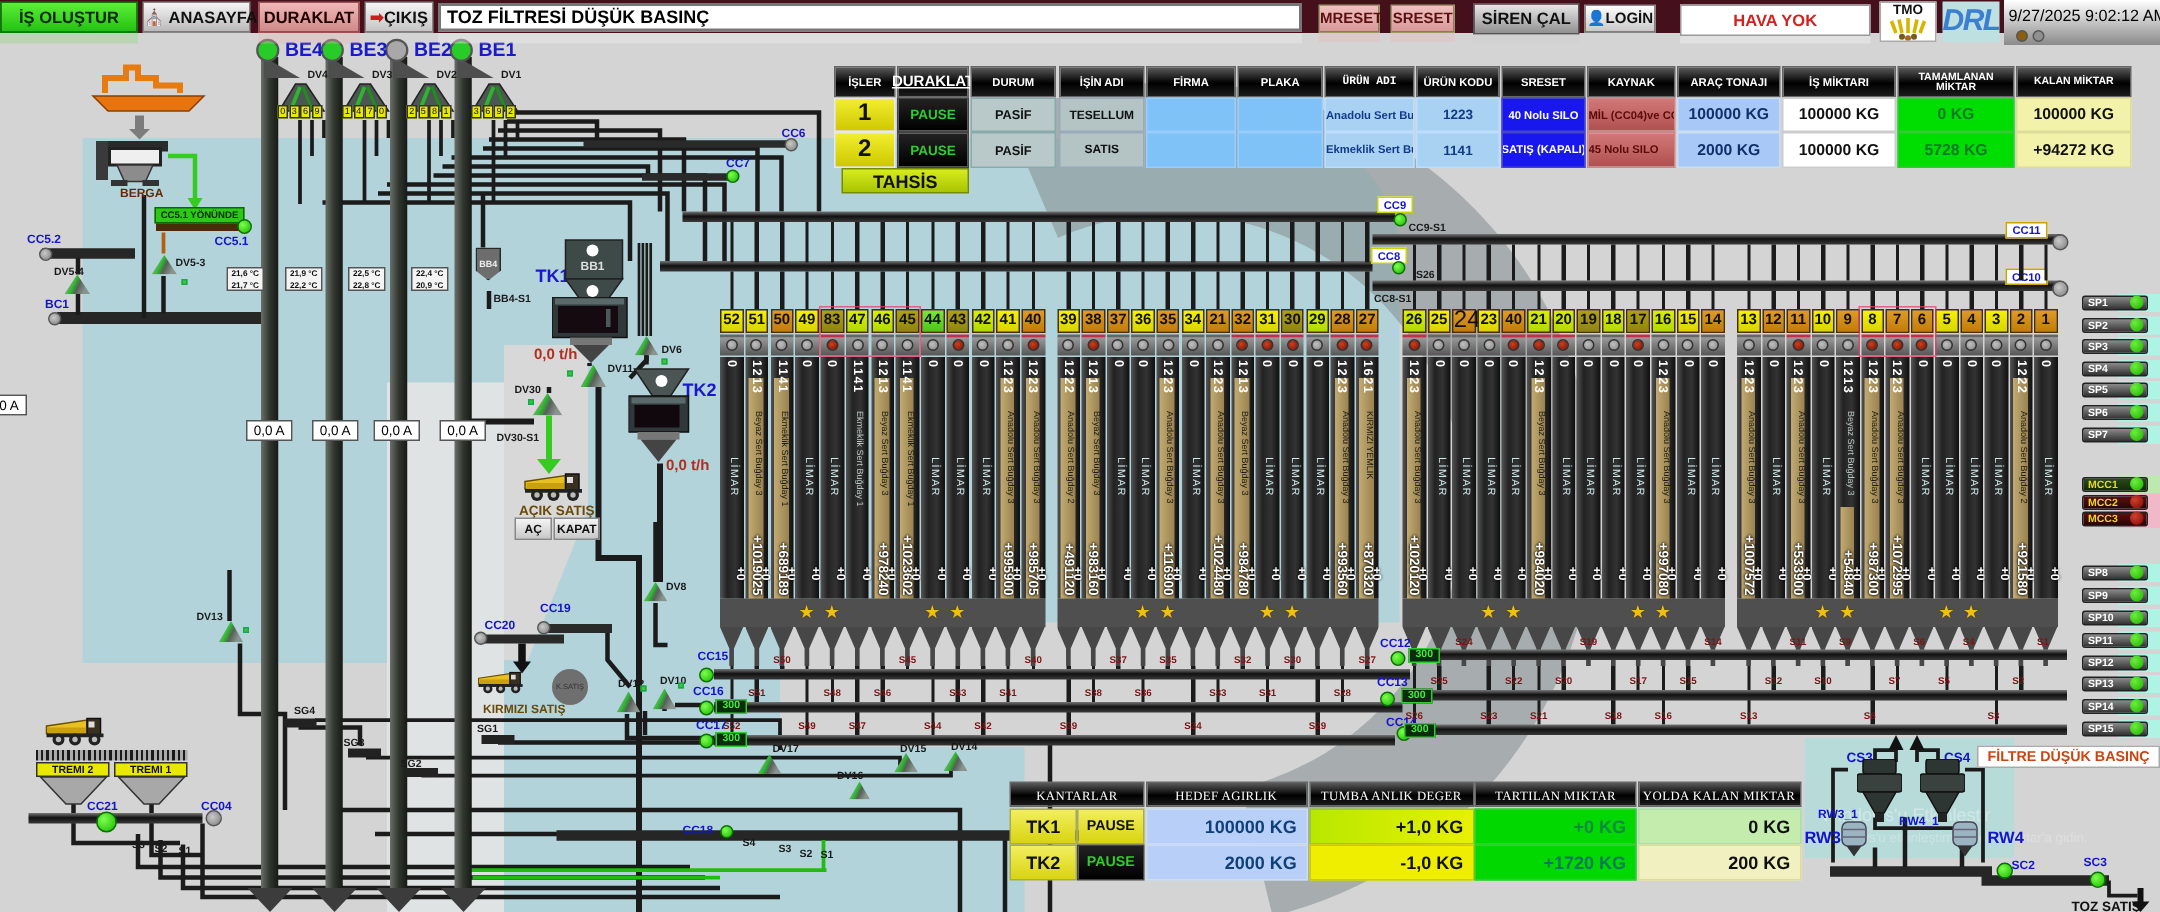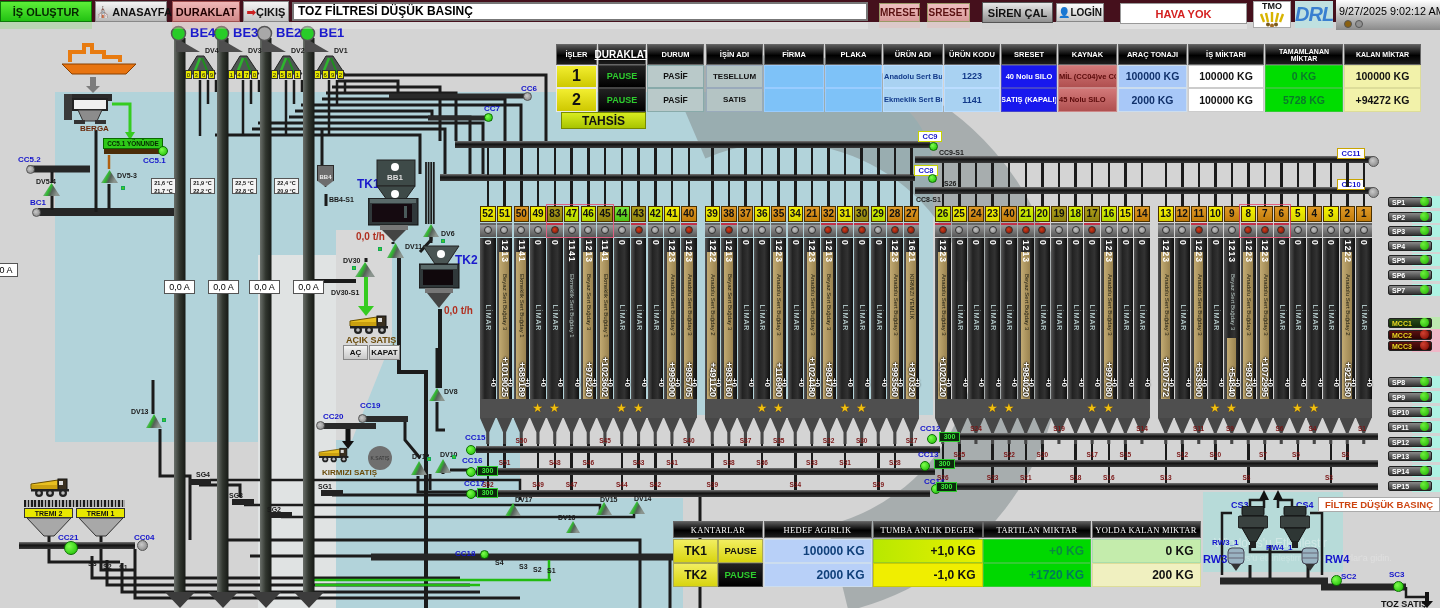--- a/index.html
+++ b/index.html
@@ -768,21 +768,21 @@
 <div class="dot" style="left:955.3px;top:226px;width:8px;height:8px;background:radial-gradient(circle at 40% 40%,#c0c0c0,#858585);border:1px solid #333;"></div>
 <div class="a" style="left:951.6px;top:238px;width:15.5px;height:161px;background:linear-gradient(90deg,#555 0%,#222 30%,#333 65%,#0f0f0f 100%);"></div>
 <div class="rot" style="left:963.6px;top:240px;width:20px;height:11px;font-weight:bold;font-size:8.5px;color:#fff;">0</div>
 <div class="rot" style="left:963.6px;top:288px;width:60px;height:9px;font-size:7px;color:#cfeaea;letter-spacing:1px;text-align:center;">LİMAR</div>
 <div class="rot" style="left:968.6px;top:347px;width:40px;height:8px;font-weight:bold;font-size:8px;color:#fff;text-shadow:0 0 2px #000;text-align:right;">+0</div>
 <div class="a" style="left:951.6px;top:418px;width:15.5px;height:26px;background:#474747;clip-path:polygon(0 0,100% 0,60% 55%,60% 100%,40% 100%,40% 55%);"></div>
 <div class="a" style="left:958.1px;top:444px;width:2.5px;height:16px;background:#1b1b1b;"></div>
 <div class="sl" style="left:953.6px;top:451px;">S25</div>
 <div class="a" style="left:974.7px;top:163px;width:2.5px;height:24px;background:#1b1b1b;"></div>
 <div class="a" style="left:974.7px;top:194px;width:2.5px;height:12px;background:#1b1b1b;"></div>
-<div class="a" style="left:968.2px;top:206px;width:15.5px;height:16px;background:linear-gradient(#e09a28,#c27c0a);border:1.5px solid #4a3000;color:#111;font-weight:bold;font-size:10px;text-align:center;line-height:13px;">24</div>
+<div class="a" style="left:968.2px;top:206px;width:15.5px;height:16px;background:linear-gradient(#e09a28,#c27c0a);border:1.5px solid #4a3000;color:#111;font-weight:normal;font-size:16px;text-align:center;line-height:13px;">24</div>
 <div class="a" style="left:968.2px;top:223px;width:15.5px;height:14px;background:linear-gradient(#9a9a9a,#565656);border-top:2px solid #666;"></div>
 <div class="dot" style="left:971.9px;top:226px;width:8px;height:8px;background:radial-gradient(circle at 40% 40%,#c0c0c0,#858585);border:1px solid #333;"></div>
 <div class="a" style="left:968.2px;top:238px;width:15.5px;height:161px;background:linear-gradient(90deg,#555 0%,#222 30%,#333 65%,#0f0f0f 100%);"></div>
 <div class="rot" style="left:980.2px;top:240px;width:20px;height:11px;font-weight:bold;font-size:8.5px;color:#fff;">0</div>
 <div class="rot" style="left:980.2px;top:288px;width:60px;height:9px;font-size:7px;color:#cfeaea;letter-spacing:1px;text-align:center;">LİMAR</div>
 <div class="rot" style="left:985.2px;top:347px;width:40px;height:8px;font-weight:bold;font-size:8px;color:#fff;text-shadow:0 0 2px #000;text-align:right;">+0</div>
 <div class="a" style="left:968.2px;top:418px;width:15.5px;height:26px;background:#474747;clip-path:polygon(0 0,100% 0,60% 55%,60% 100%,40% 100%,40% 55%);"></div>
 <div class="a" style="left:974.7px;top:444px;width:2.5px;height:-11px;background:#1b1b1b;"></div>
 <div class="sl" style="left:970.2px;top:425px;">S24</div>
 <div class="a" style="left:991.3px;top:163px;width:2.5px;height:24px;background:#1b1b1b;"></div>
@@ -1130,21 +1130,21 @@
 <div class="dk" style="left:495px;top:559px;">S4</div>
 <div class="dk" style="left:519px;top:563px;">S3</div>
 <div class="dk" style="left:533px;top:566px;">S2</div>
 <div class="dk" style="left:547px;top:567px;">S1</div>
 <div class="hcell" style="left:556px;top:44px;width:41px;height:21px;font-size:7.5px;">İŞLER</div>
 <div class="hcell" style="left:598px;top:44px;width:48px;height:21px;font-size:10px;text-decoration:underline;">DURAKLAT</div>
 <div class="hcell" style="left:647px;top:44px;width:57px;height:21px;font-size:7.5px;">DURUM</div>
 <div class="hcell" style="left:706px;top:44px;width:57px;height:21px;font-size:7.5px;">İŞİN ADI</div>
 <div class="hcell" style="left:764px;top:44px;width:60px;height:21px;font-size:7.5px;">FİRMA</div>
 <div class="hcell" style="left:825px;top:44px;width:57px;height:21px;font-size:7.5px;">PLAKA</div>
-<div class="hcell" style="left:883px;top:44px;width:60px;height:21px;font-size:7.5px;">ÜRÜN ADI</div>
+<div class="hcell" style="left:883px;top:44px;width:60px;height:21px;font-size:7.5px;font-family:Liberation Mono, monospace;">ÜRÜN ADI</div>
 <div class="hcell" style="left:944px;top:44px;width:56px;height:21px;font-size:7.5px;">ÜRÜN KODU</div>
 <div class="hcell" style="left:1001px;top:44px;width:56px;height:21px;font-size:7.5px;">SRESET</div>
 <div class="hcell" style="left:1058px;top:44px;width:59px;height:21px;font-size:7.5px;">KAYNAK</div>
 <div class="hcell" style="left:1118px;top:44px;width:69px;height:21px;font-size:7.5px;">ARAÇ TONAJI</div>
 <div class="hcell" style="left:1188px;top:44px;width:76px;height:21px;font-size:7.5px;">İŞ MİKTARI</div>
 <div class="hcell" style="left:1265px;top:44px;width:78px;height:21px;font-size:7px;">TAMAMLANAN MİKTAR</div>
 <div class="hcell" style="left:1344px;top:44px;width:77px;height:21px;font-size:7px;">KALAN MİKTAR</div>
 <div class="a" style="left:556px;top:64.5px;width:41px;height:23.5px;background:linear-gradient(#f2ee30,#cec800);color:#111;font-size:16px;font-weight:bold;display:flex;align-items:center;justify-content:center;border:1px solid #e8e8e8;overflow:hidden;white-space:nowrap;">1</div>
 <div class="a" style="left:598px;top:64.5px;width:48px;height:23.5px;background:linear-gradient(#222,#000);color:#2ecc2e;font-size:9px;font-weight:bold;display:flex;align-items:center;justify-content:center;border:1px solid #444;overflow:hidden;white-space:nowrap;">PAUSE</div>
 <div class="a" style="left:647px;top:64.5px;width:57px;height:23.5px;background:#b9c9c9;color:#111;font-size:8.5px;font-weight:bold;display:flex;align-items:center;justify-content:center;border:1px solid #8aa;overflow:hidden;white-space:nowrap;">PASİF</div>

